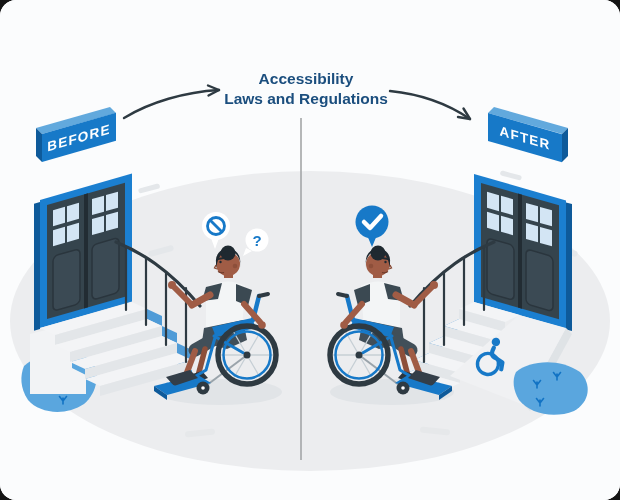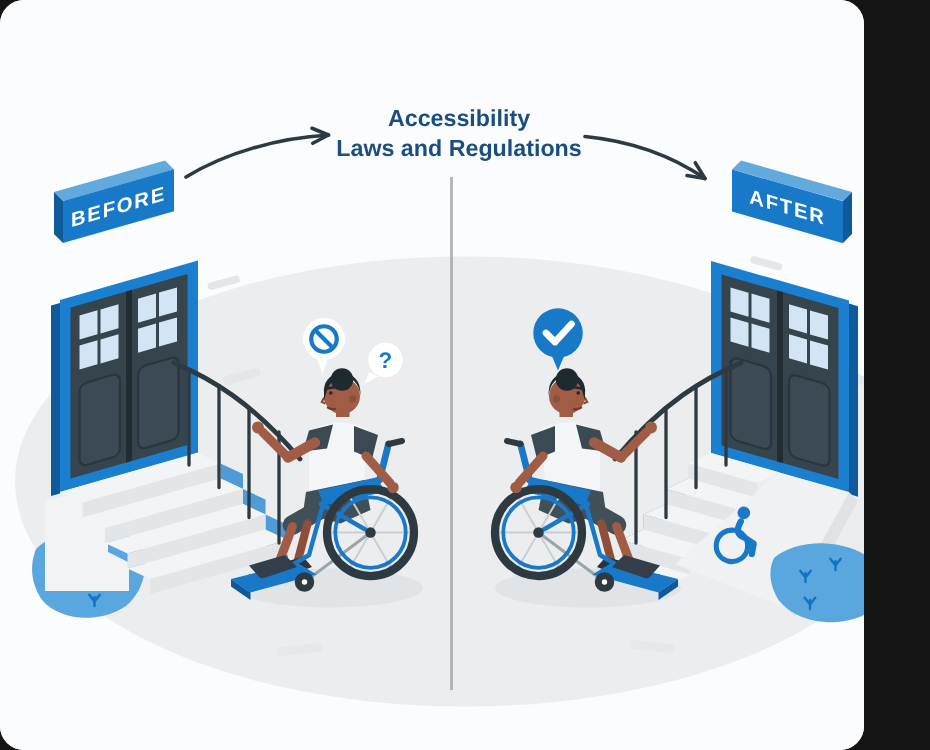--- a/index.html
+++ b/index.html
@@ -1,17 +1,17 @@
 <!DOCTYPE html>
 <html><head>
 <meta charset="utf-8">
 <style>
   html,body{margin:0;padding:0;background:#141414;}
   .canvas{
-    width:576px;height:500px;border-radius:16px;overflow:hidden;
+    width:620px;height:500px;border-radius:16px;overflow:hidden;
     position:relative;background:#fbfcfd;
     font-family:"Liberation Sans", sans-serif;
   }
   svg text{font-family:"Liberation Sans", sans-serif;}
   .title-line{font-size:15.5px;font-weight:600;}
   .sign-text{font-size:13.5px;font-weight:700;letter-spacing:1.2px;fill:#ffffff;}
   .q-glyph{font-size:15px;font-weight:700;}
 </style>
 </head>
 <body>

